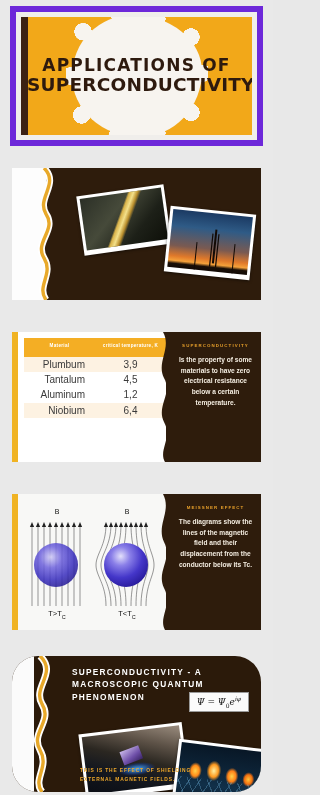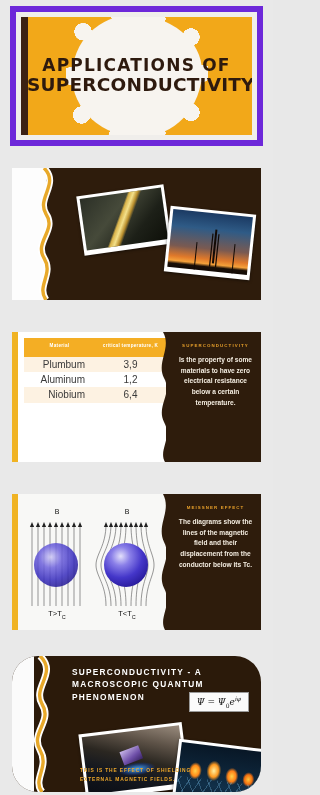--- a/index.html
+++ b/index.html
@@ -410,20 +410,24 @@
         <thead>
           <tr>
             <th>Material</th>
             <th>critical temperature, K</th>
           </tr>
         </thead>
         <tbody>
           <tr class="odd">
             <td class="name">Plumbum</td>
             <td>3,9</td>
+          </tr>
+          <tr class="even">
+            <td class="name">Tantalum</td>
+            <td>4,5</td>
           </tr>
           <tr class="even">
             <td class="name">Aluminum</td>
             <td>1,2</td>
           </tr>
           <tr class="odd">
             <td class="name">Niobium</td>
             <td>6,4</td>
           </tr>
         </tbody>

